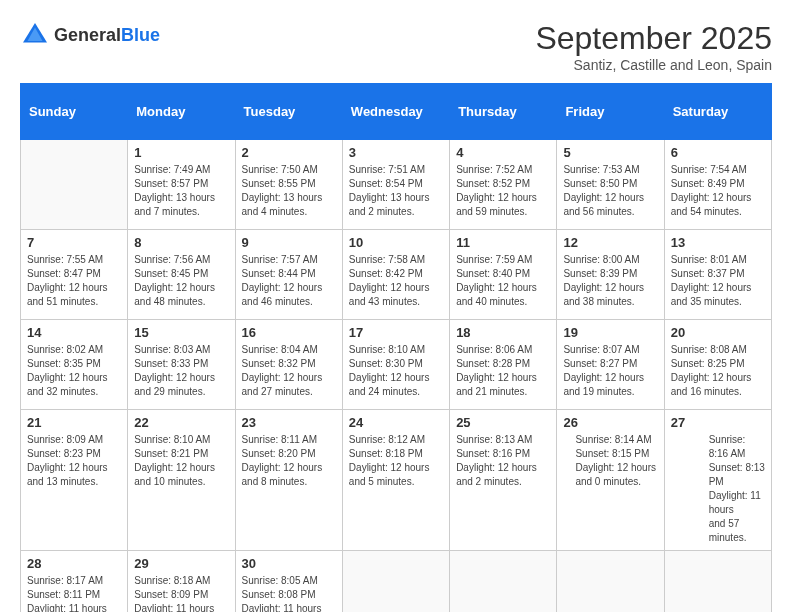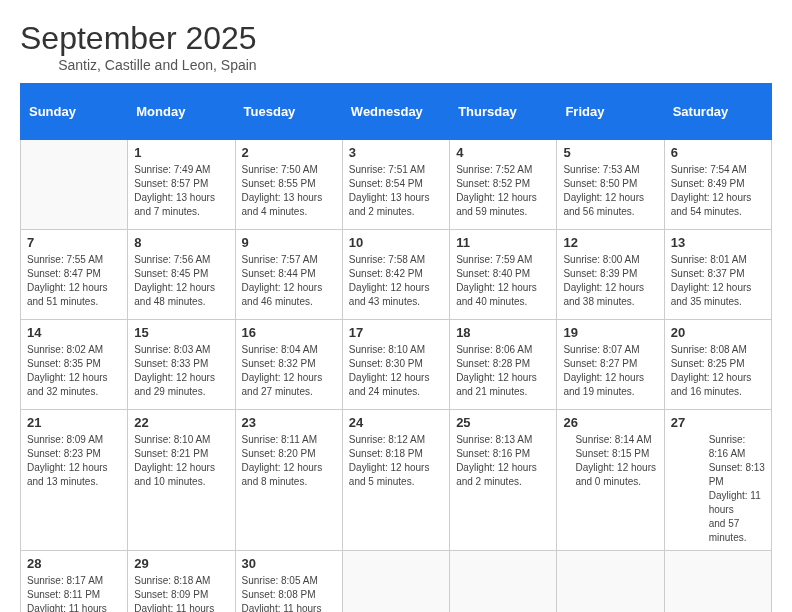--- a/index.html
+++ b/index.html
@@ -84,20 +84,32 @@
       background: #f9f9f9;
     }
     tr.week-row td {
       height: 90px;
     }
   </style>
 </head>
 <body>
 
 <div class="header-section">
+  <div class="logo">
+    <svg class="logo-icon" viewBox="0 0 40 40" xmlns="http://www.w3.org/2000/svg">
+      <polygon points="20,4 36,30 4,30" fill="#1a73e8"></polygon>
+      <polygon points="20,10 30,28 10,28" fill="#4a9af5"></polygon>
+    </svg>
+    <div>
+      <div style="display:flex; gap:0;">
+        <span class="logo-text-general">General</span>
+        <span class="logo-text-blue">Blue</span>
+      </div>
+    </div>
+  </div>
   <div class="title-section">
     <div class="month-title">September 2025</div>
     <div class="location-title">Santiz, Castille and Leon, Spain</div>
   </div>
 </div>
 
 <table>
   <thead>
     <tr>
     <th class="day-header">Sunday</th>

